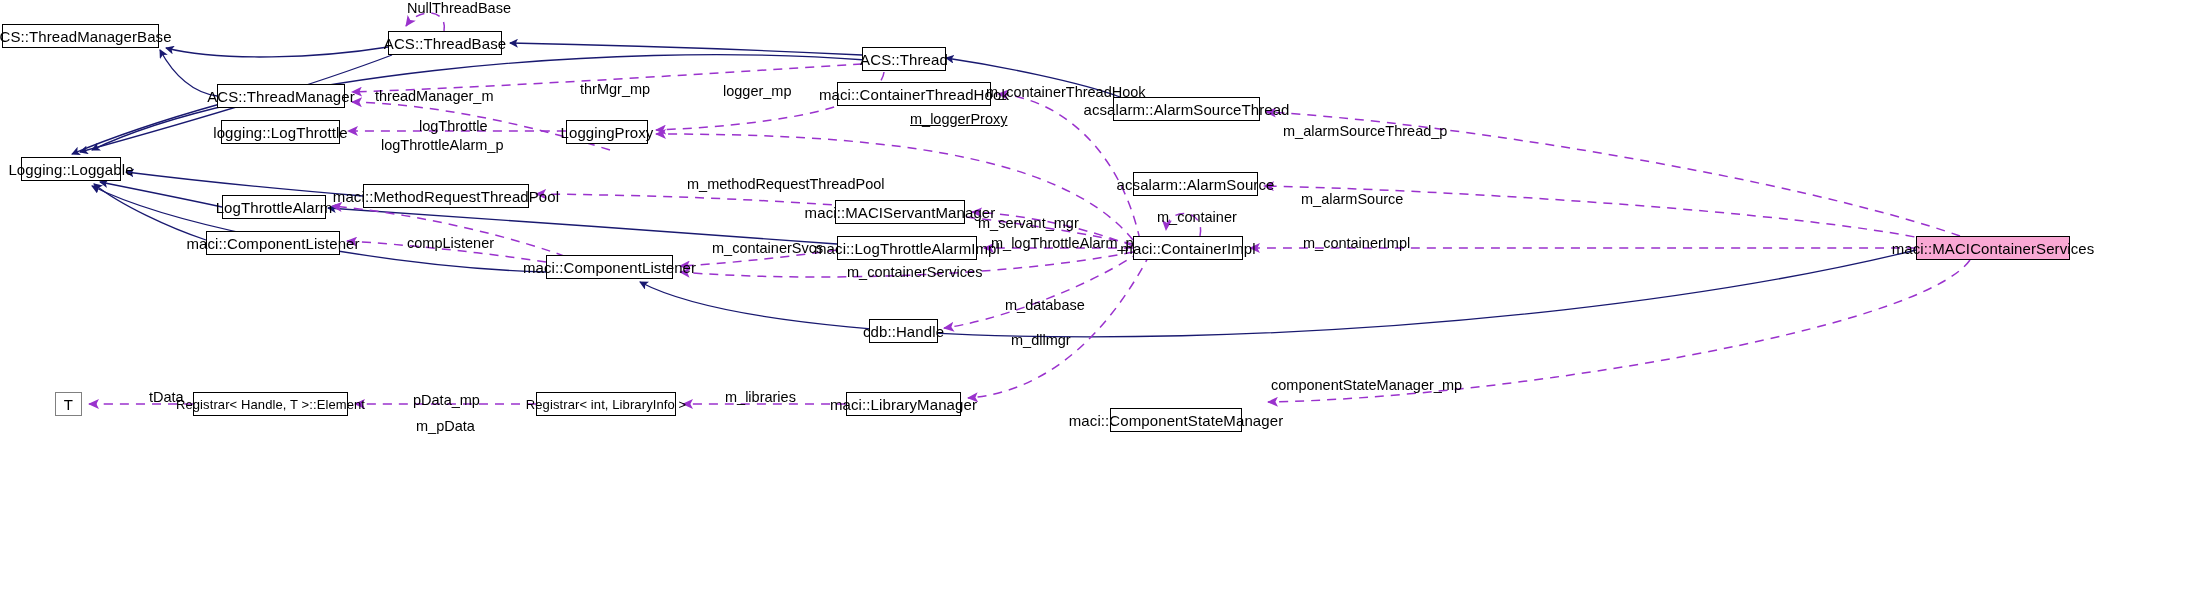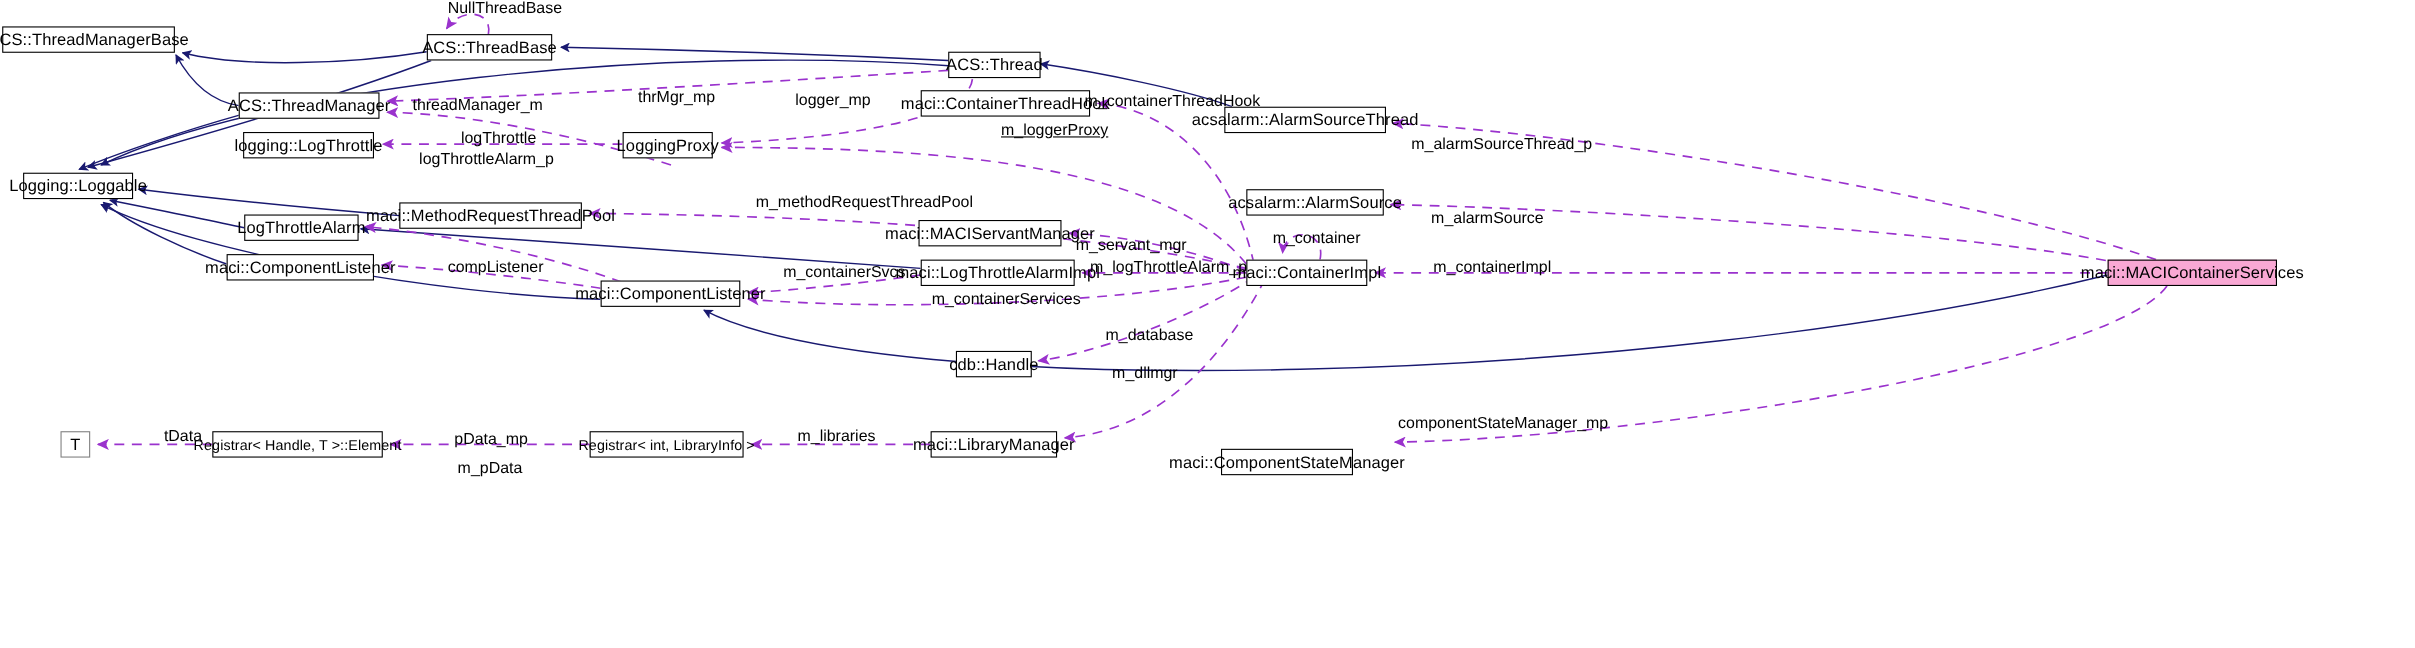--- a/index.html
+++ b/index.html
@@ -170,21 +170,21 @@
       <div class="node" style="left: 206px; top: 231px; width: 134px; height: 24px;">maci::ComponentListener</div>
       <div class="node" style="left: 837px; top: 236px; width: 140px; height: 24px;">maci::LogThrottleAlarmImpl</div>
       <div class="node" style="left: 1133px; top: 236px; width: 110px; height: 24px;">maci::ContainerImpl</div>
       <div class="node highlight" style="left: 1916px; top: 236px; width: 154px; height: 24px;">maci::MACIContainerServices</div>
       <div class="node" style="left: 546px; top: 255px; width: 127px; height: 24px;">maci::ComponentListener</div>
       <div class="node" style="left: 869px; top: 319px; width: 69px; height: 24px;">cdb::Handle</div>
       <div class="node small-box" style="left: 55px; top: 392px; width: 27px; height: 24px;">T</div>
       <div class="node tiny" style="left: 193px; top: 392px; width: 155px; height: 24px;">Registrar&lt; Handle, T &gt;::Element</div>
       <div class="node tiny" style="left: 536px; top: 392px; width: 140px; height: 24px;">Registrar&lt; int, LibraryInfo &gt;</div>
       <div class="node" style="left: 846px; top: 392px; width: 115px; height: 24px;">maci::LibraryManager</div>
-      <div class="node" style="left: 1110px; top: 408px; width: 120px; height: 24px;">maci::ComponentStateManager</div>
+      <div class="node" style="left: 1110px; top: 408px; width: 132px; height: 24px;">maci::ComponentStateManager</div>
     </div>
   <div id="labels">
       <div class="edge-label" style="left: 407px; top: 1px;">NullThreadBase</div>
       <div class="edge-label" style="left: 580px; top: 82px;">thrMgr_mp</div>
       <div class="edge-label" style="left: 375px; top: 89px;">threadManager_m</div>
       <div class="edge-label" style="left: 723px; top: 84px;">logger_mp</div>
       <div class="edge-label" style="left: 986px; top: 85px;">m_containerThreadHook</div>
       <div class="edge-label" style="left: 910px; top: 112px; text-decoration: underline;">m_loggerProxy</div>
       <div class="edge-label" style="left: 419px; top: 119px;">logThrottle</div>
       <div class="edge-label" style="left: 1283px; top: 124px;">m_alarmSourceThread_p</div>

